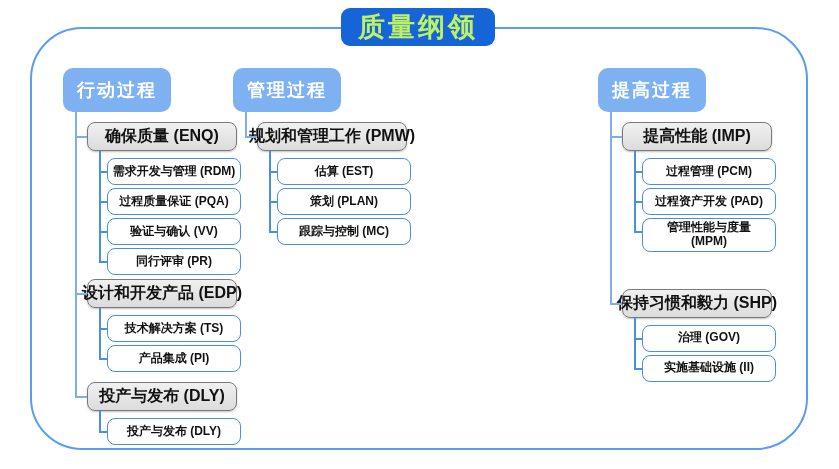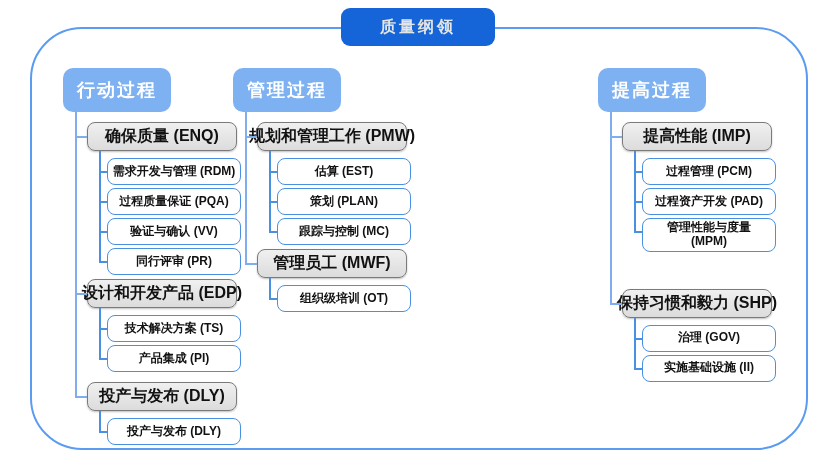--- a/index.html
+++ b/index.html
@@ -16,22 +16,22 @@
   #stage{
     position:relative;width:839px;height:469px;overflow:hidden;
     font-family:"Liberation Sans", sans-serif;background:#ffffff;
   }
   #outer{
     position:absolute;left:30px;top:27px;width:778px;height:423px;
     border:2px solid #5b9bf0;border-radius:52px;box-sizing:border-box;
   }
   #title{
     position:absolute;left:341px;top:8px;width:154px;height:38px;
-    background:var(--title-bg);border-radius:9px;color:#e5e5e5;
-    font-size:16px;font-weight:bold;letter-spacing:3px;
+    background:var(--title-bg);border-radius:9px;color:#bef264;
+    font-size:27px;font-weight:bold;letter-spacing:3px;
     display:flex;align-items:center;justify-content:center;z-index:5;
   }
   .column{position:absolute;top:68px;width:182px;}
   #col1{left:63px}#col2{left:233px}#col3{left:428px}#col4{left:598px}
   .header-box{
     width:108px;height:44px;background:var(--header-bg);border-radius:10px;
     color:#fff;font-size:18px;font-weight:bold;letter-spacing:2px;
     display:flex;align-items:center;justify-content:center;
   }
   ul.groups,ul.items{list-style:none;margin:0;padding:0;}
@@ -140,28 +140,20 @@
               <div class="item-box">估算 (EST)</div>
             </li>
           <li class="item">
               <div class="item-box">策划 (PLAN)</div>
             </li>
           <li class="item">
               <div class="item-box">跟踪与控制 (MC)</div>
             </li>
         </ul>
       </li>
-      <li class="group">
-        <div class="group-box">管理员工 (MWF)</div>
-        <ul class="items">
-          <li class="item">
-              <div class="item-box">组织级培训 (OT)</div>
-            </li>
-        </ul>
-      </li>
     </ul>
   </div>
 
 
   <div class="column" id="col4">
     <div class="header-box">提高过程</div>
     <ul class="groups">
       <li class="group mt10">
         <div class="group-box">提高性能 (IMP)</div>
         <ul class="items">

